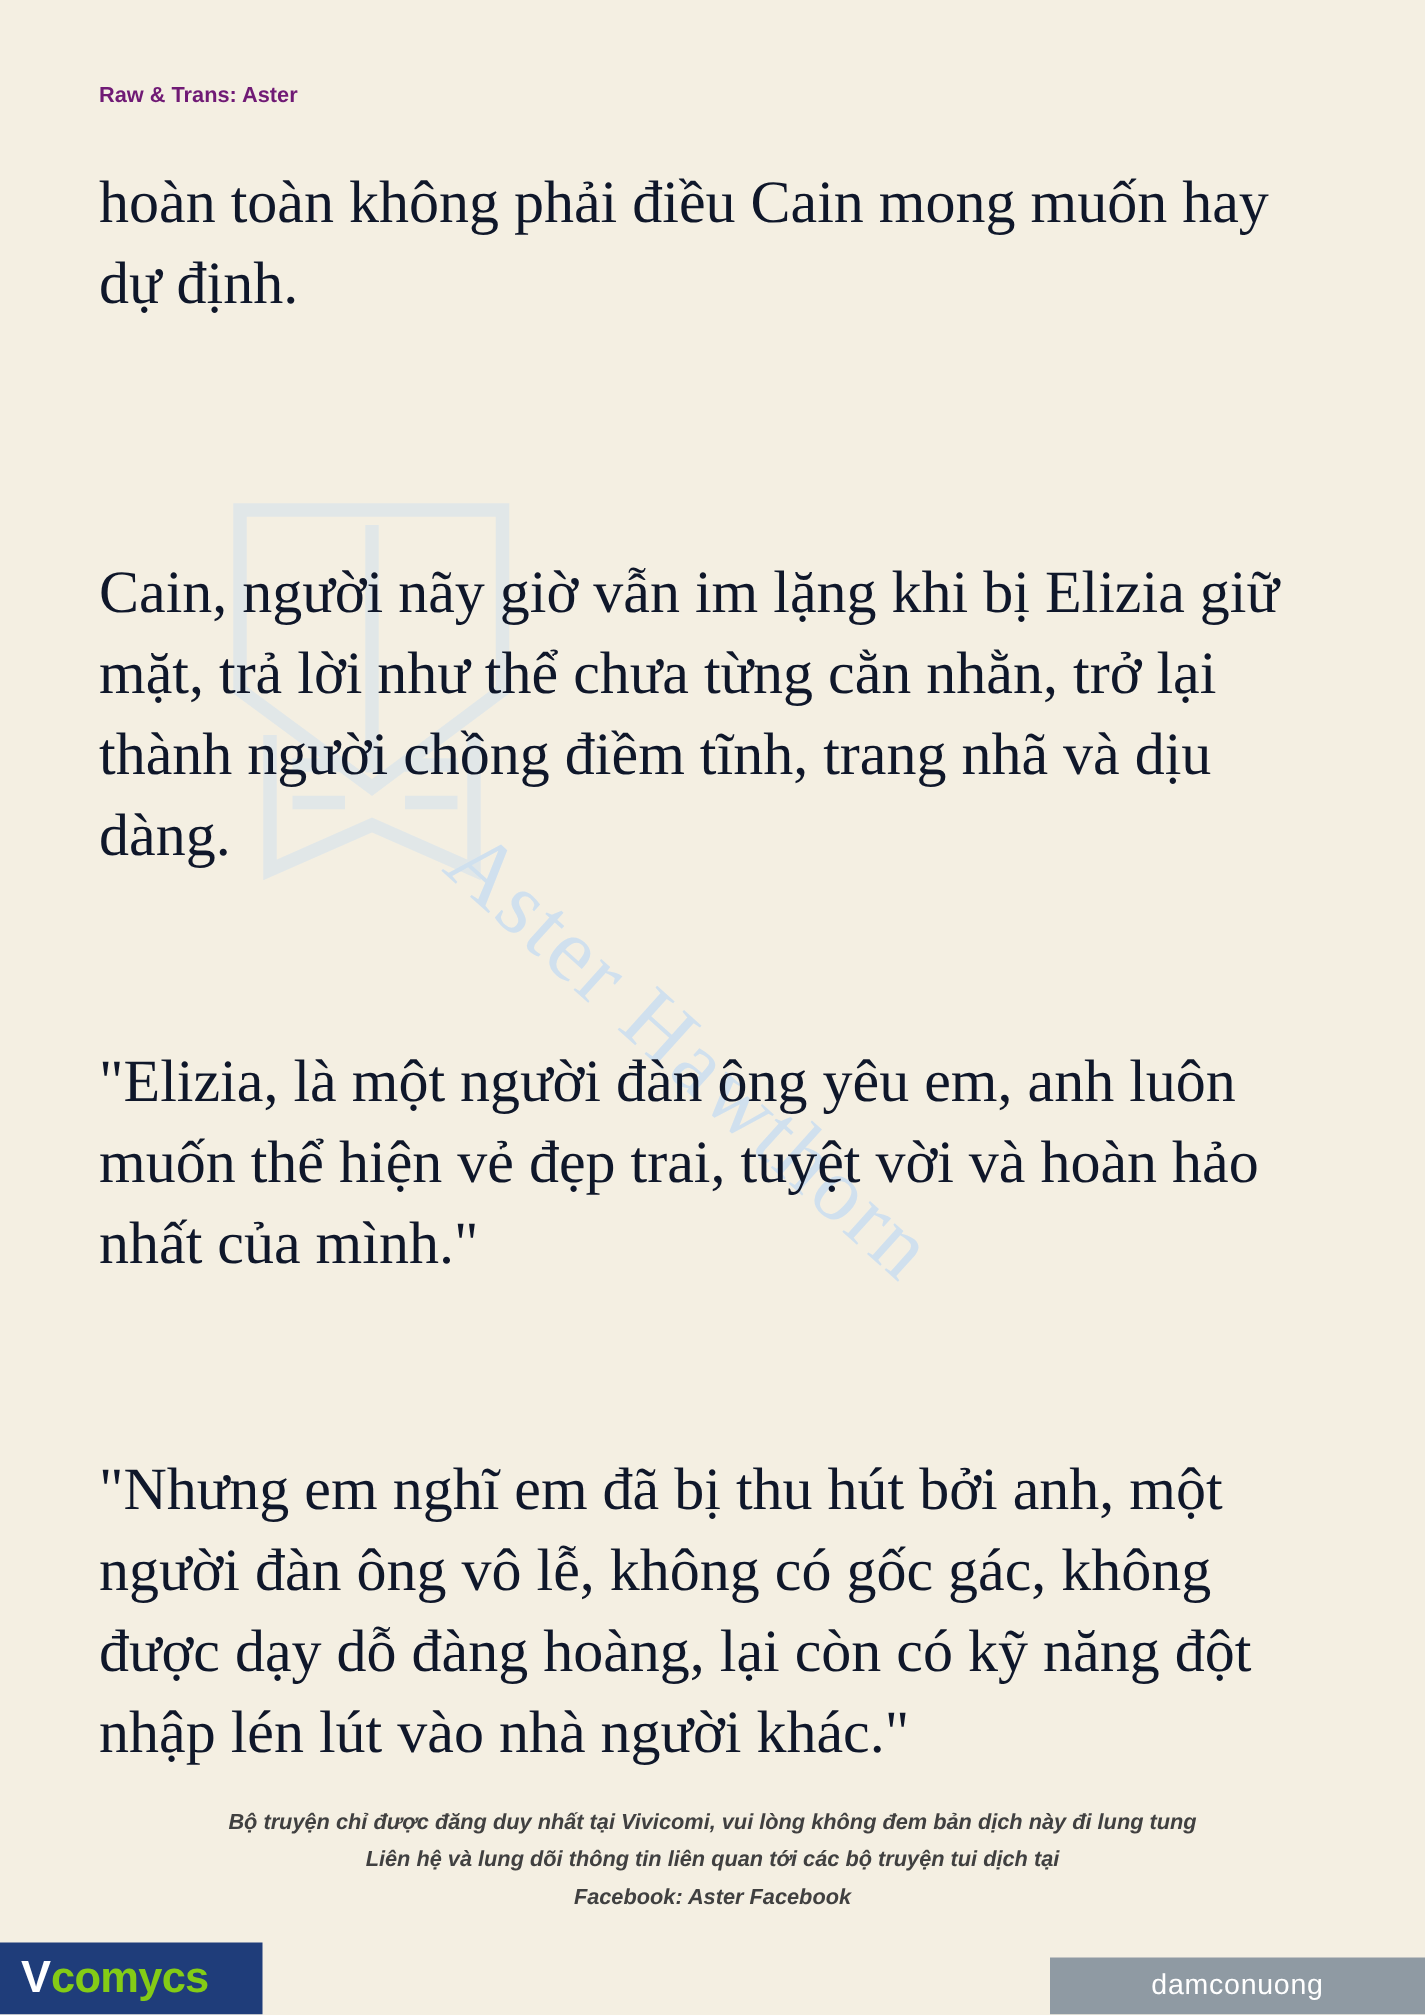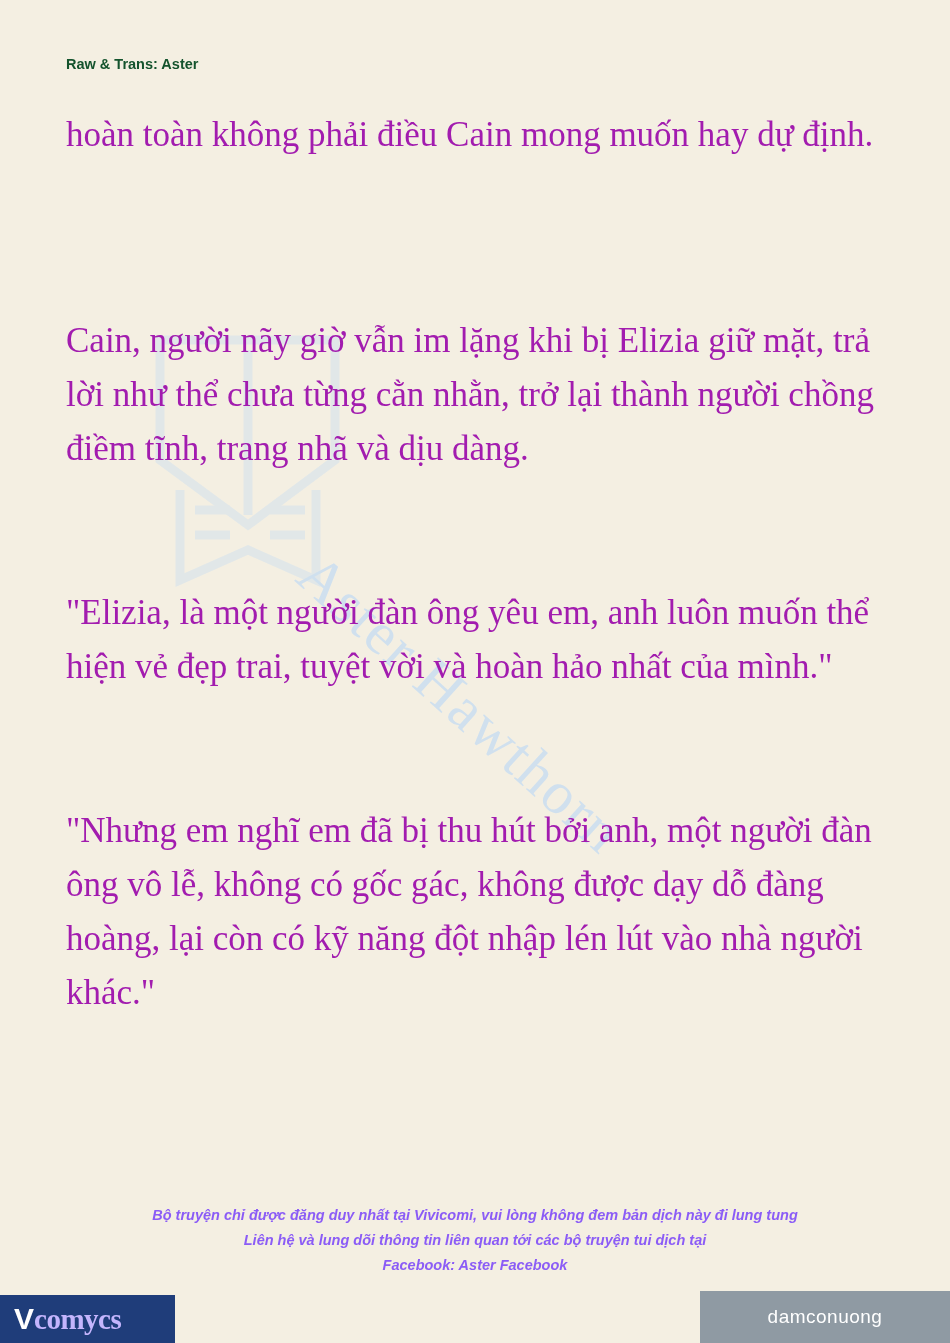--- a/index.html
+++ b/index.html
@@ -52,37 +52,37 @@
   }
 
   
   .credit {
     position: absolute;
     left: 66px;
     top: 56px;
     font-family: "Liberation Sans", sans-serif;
     font-size: 14.5px;
     font-weight: bold;
-    color: #14532d;
+    color: #701a75;
     z-index: 3;
   }
 
   
   .content {
     position: absolute;
     left: 66px;
     top: 108px;
     width: 830px;
     z-index: 2;
   }
   .para {
     font-family: "Liberation Serif", serif;
-    font-size: 35px;
+    font-size: 40px;
     line-height: 54px;
-    color: #a21caf;
+    color: #0f172a;
     margin: 0 0 58px 0;
     max-width: 820px;
   }
   .para.p1 { margin-bottom: 152px; }
   .para.p2 { margin-bottom: 110px; }
   .para.p3 { margin-bottom: 110px; }
   .para.p4 { margin-bottom: 0; }
 
   
   .footer-note {
@@ -91,21 +91,21 @@
     right: 0;
     top: 1203px;
     text-align: center;
     z-index: 3;
   }
   .footer-note div {
     font-family: "Liberation Sans", sans-serif;
     font-size: 14.5px;
     font-weight: bold;
     font-style: italic;
-    color: #8b5cf6;
+    color: #404040;
     line-height: 25px;
   }
 
   
   .bottom-left-logo {
     position: absolute;
     left: 0;
     bottom: 0;
     width: 175px;
     height: 48px;
@@ -117,32 +117,32 @@
     z-index: 4;
   }
   .logo-v {
     font-family: "Liberation Sans", sans-serif;
     font-size: 30px;
     font-weight: bold;
     color: #ffffff;
     line-height: 1;
   }
   .logo-rest {
-    font-family: Liberation Serif, serif;
+    font-family: Liberation Sans, sans-serif;
     font-size: 29px;
     font-weight: bold;
-    color: #c4b5fd;
+    color: #84cc16;
     line-height: 1;
     letter-spacing: -0.5px;
   }
   .bottom-right-tag {
     position: absolute;
     right: 0;
     bottom: 0;
-    height: 52px;
+    height: 38px;
     min-width: 250px;
     background: #8f9aa3;
     display: flex;
     align-items: center;
     justify-content: center;
     padding: 0 22px;
     box-sizing: border-box;
     z-index: 4;
   }
   .bottom-right-tag span {

